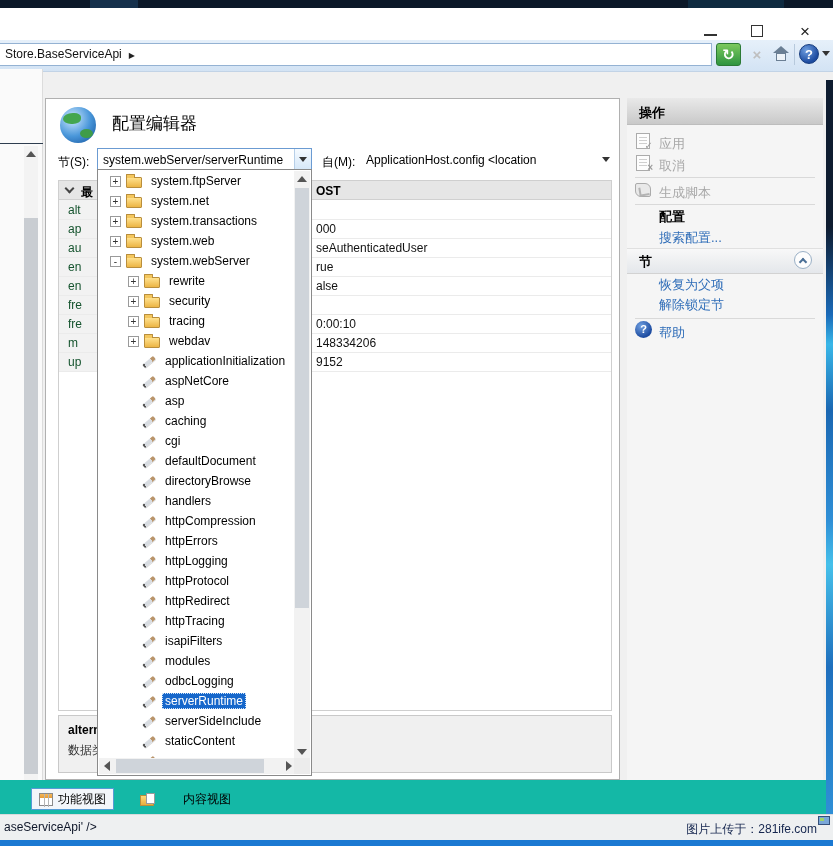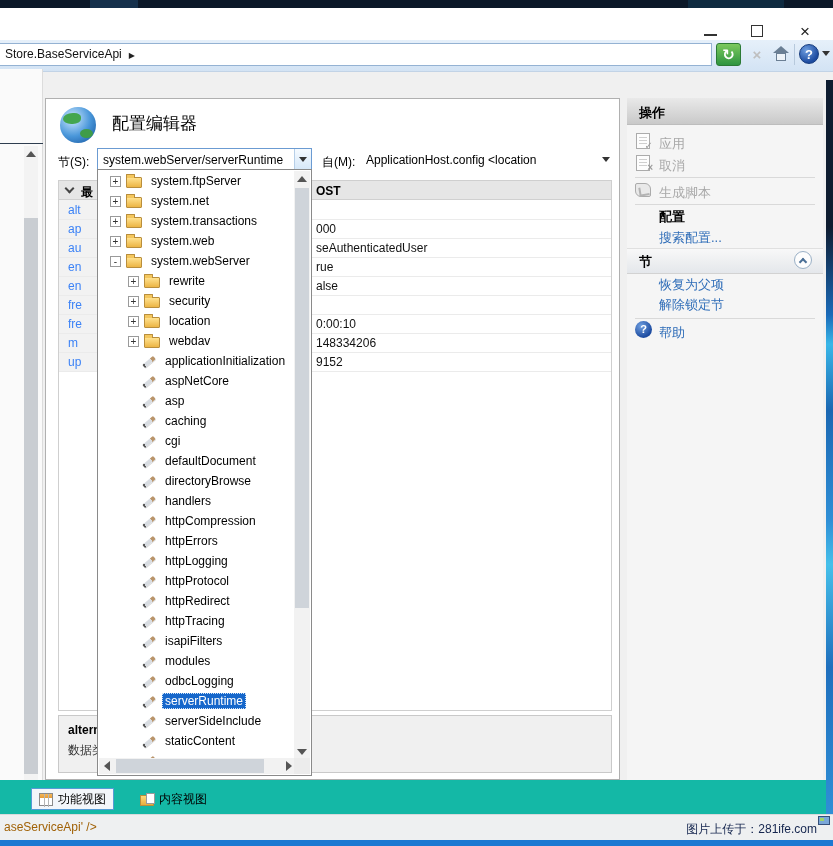--- a/index.html
+++ b/index.html
@@ -57,21 +57,21 @@
 
   
   .grid-box { left:12px; top:81px; width:554px; height:531px; border:1px solid #cfcfcf; background:#fff; overflow:hidden; }
   .name-col { position:absolute; left:0; top:0; width:250px; height:191px; background:#f2f2f2; }
   .grid-header { position:absolute; left:0; top:0; width:552px; height:19px; background:#e6e6e6; border-bottom:1px solid #d0d0d0; font-weight:bold; font-size:12px; }
   .chev-down { display:inline-block; width:7px; height:7px; border-left:2px solid #444; border-bottom:2px solid #444; transform:rotate(-45deg); }
   .grid-header .chev-down { position:absolute; left:7px; top:4px; }
   .gh-left { position:absolute; left:22px; top:3px; }
   .gh-right { position:absolute; left:257px; top:3px;text-align:right; }
   .grid-row { position:absolute; left:0; width:552px; height:19px; border-bottom:1px solid #ebebeb; font-size:12px; }
-  .grid-row .gname { position:absolute; left:9px; top:2px; width:36px; overflow:hidden; white-space:nowrap; color:#3b82f6; }
+  .grid-row .gname { position:absolute; left:9px; top:2px; width:36px; overflow:hidden; white-space:nowrap; color:#14532d; }
   .grid-row .gval { position:absolute; left:257px; top:2px; white-space:nowrap; color:#111; }
   .desc-panel { left:12px; top:616px; width:554px; height:58px; background:#f0f0f0; border:1px solid #c9c9c9; }
   .desc-title { position:absolute; left:9px; top:7px; font-size:12px; font-weight:bold; }
   .desc-body { position:absolute; left:9px; top:26px; font-size:12px; color:#333; }
 
   
   .dropdown { left:97px; top:169px; width:215px; height:607px; background:#fff; border:1px solid #8a8a8a; z-index:20; }
   .tree-view { position:absolute; left:1px; top:1px; width:197px; height:589px; overflow:hidden; }
   .tree-row { height:20px; display:flex; align-items:center; font-size:12px; white-space:nowrap; }
   .tree-row.lvl0 { padding-left:11px; } .tree-row.lvl1 { padding-left:29px; }
@@ -117,21 +117,21 @@
 
   
   .tabbar { left:0; top:780px; width:826px; height:34px; background:#14b8a6; }
   .tab { position:absolute; top:8px; height:22px; display:flex; align-items:center; padding:0 7px; font-size:12px; }
   .tab.selected { border:1px solid #569bd5; background:#f3f6fa; }
   .tab-icon-grid { width:14px; height:13px; border:1px solid #8a8a8a; background:linear-gradient(#f3b75b,#e69b35) top/14px 4px no-repeat, #fff; margin-right:5px; position:relative; }
   .tab-icon-grid:after { content:""; position:absolute; left:4px; top:0; width:1px; height:13px; background:#b5b5b5; box-shadow:4px 0 0 #b5b5b5; }
   .tab-icon-folder { width:14px; height:11px; background:linear-gradient(#ffd97a,#e8ae3e); border:1px solid #b98e3c; margin-right:5px; position:relative; margin-top:2px; }
   .tab-icon-folder:after { content:""; position:absolute; right:-2px; top:-3px; width:7px; height:9px; background:#fff; border:1px solid #9a9a9a; }
   .statusbar { left:0; top:814px; width:833px; height:26px; background:#eef0f1; border-top:1px solid #d8dadc; }
-  .status-text { position:absolute; left:4px; top:5px; font-size:12px; color:#a16207; }
+  .status-text { position:absolute; left:4px; top:5px; font-size:12px; color:#0f172a; }
   .watermark { position:absolute; right:16px; top:6px; font-size:12px; color:#15264f; }
   .wm-icon { position:absolute; right:3px; top:1px; width:12px; height:9px; background:#7aa7d8; border:1px solid #35507a; }
   .wm-icon:after { content:""; position:absolute; left:1px; top:1px; width:4px; height:3px; background:#9fd468; }
   .bottom-strip { left:0; top:840px; width:833px; height:6px; background:#1b79d2; }
   .desktop-strip { left:826px; top:80px; width:7px; height:734px; background:linear-gradient(#0e1c30 0%,#0e1c30 20%,#1a6ab8 32%,#39b7e8 36%,#1a67b2 45%,#2f8fd6 60%,#45c0ea 66%,#1e6fbd 80%,#2f8fd6 100%); }
 </style>
 </head>
 <body>
 
 <div class="abs top-strip">
@@ -273,21 +273,21 @@
     <span class="lbl">rewrite</span>
   </div>
       <div class="tree-row lvl1">
     <span class="expander">+</span>
     <span class="node-icon folder"></span>
     <span class="lbl">security</span>
   </div>
       <div class="tree-row lvl1">
     <span class="expander">+</span>
     <span class="node-icon folder"></span>
-    <span class="lbl">location</span>
+    <span class="lbl">tracing</span>
   </div>
       <div class="tree-row lvl1">
     <span class="expander">+</span>
     <span class="node-icon folder"></span>
     <span class="lbl">webdav</span>
   </div>
       <div class="tree-row leaf">
 
     <span class="node-icon pencil"></span>
     <span class="lbl">applicationInitialization</span>
@@ -458,21 +458,21 @@
 
   <div class="help-circle" style="left:8px; top:223px;"><span>?</span></div>
   <span class="act-item act-link" style="left:32px; top:226px;">帮助</span>
 </div>
 
 <div class="abs tabbar">
   <div class="tab selected" style="left:31px;">
     <span class="tab-icon-grid"></span>
     <span>功能视图</span>
   </div>
-  <div class="tab" style="left:133px;">
+  <div class="tab" style="left:133px;gap:24px;">
     <span class="tab-icon-folder"></span>
     <span>内容视图</span>
   </div>
 </div>
 
 <div class="abs statusbar">
   <span class="status-text">aseServiceApi' /&gt;</span>
   <span class="watermark">图片上传于：281ife.com</span>
   <span class="wm-icon"></span>
 </div>

